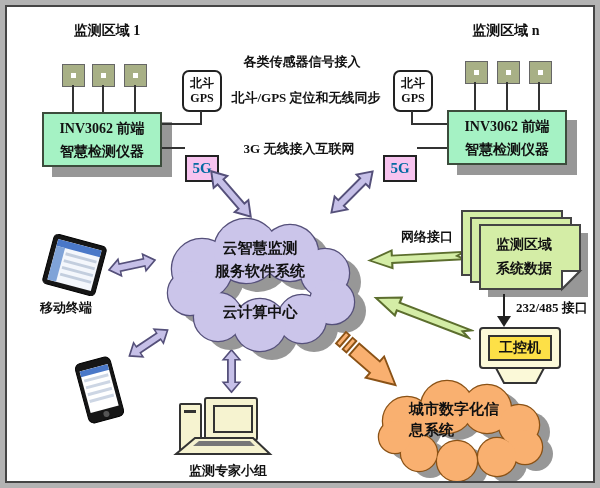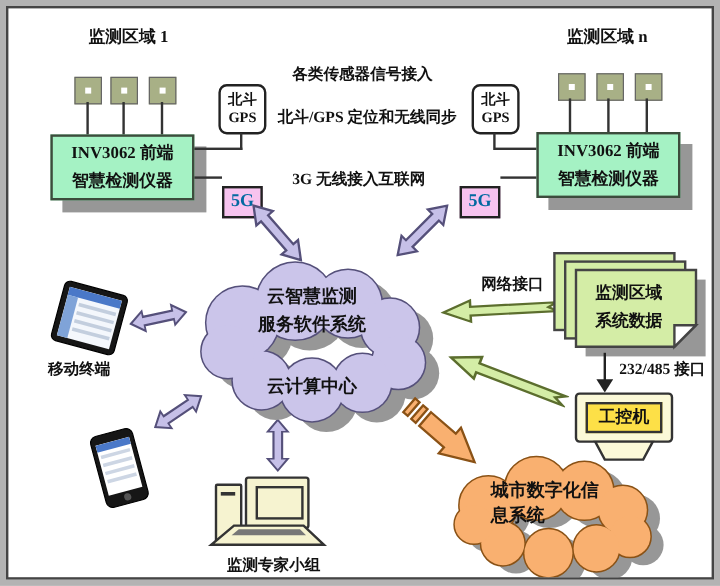--- a/index.html
+++ b/index.html
@@ -140,21 +140,21 @@
       </defs>
       <use href="#cloudA" transform="translate(12,9)" fill="#979797"></use>
       <use href="#cloudA" fill="#cbc5ea" stroke="#55507a" stroke-width="2.5"></use>
       <use href="#cloudA" fill="#cbc5ea"></use>
     </svg>
   </div>
   <div class="cloudtxt f15" style="left:253px;top:230px;line-height:23px;transform:translateX(-50%);">
     <div>云智慧监测</div>
     <div>服务软件系统</div>
   </div>
-  <div class="cloudtxt f15" style="left:253px;top:306px;transform:translateX(-50%);">云计算中心</div>
+  <div class="cloudtxt f15" style="left:253px;top:296px;transform:translateX(-50%);">云计算中心</div>
 
   <div class="tablet">
     <div class="t-screen">
       <div class="t-head"></div>
       <div class="t-side"></div>
       <div class="t-row" style="top:11px;"></div>
       <div class="t-row" style="top:18px;"></div>
       <div class="t-row" style="top:25px;"></div>
       <div class="t-row" style="top:32px;"></div>
     </div>

